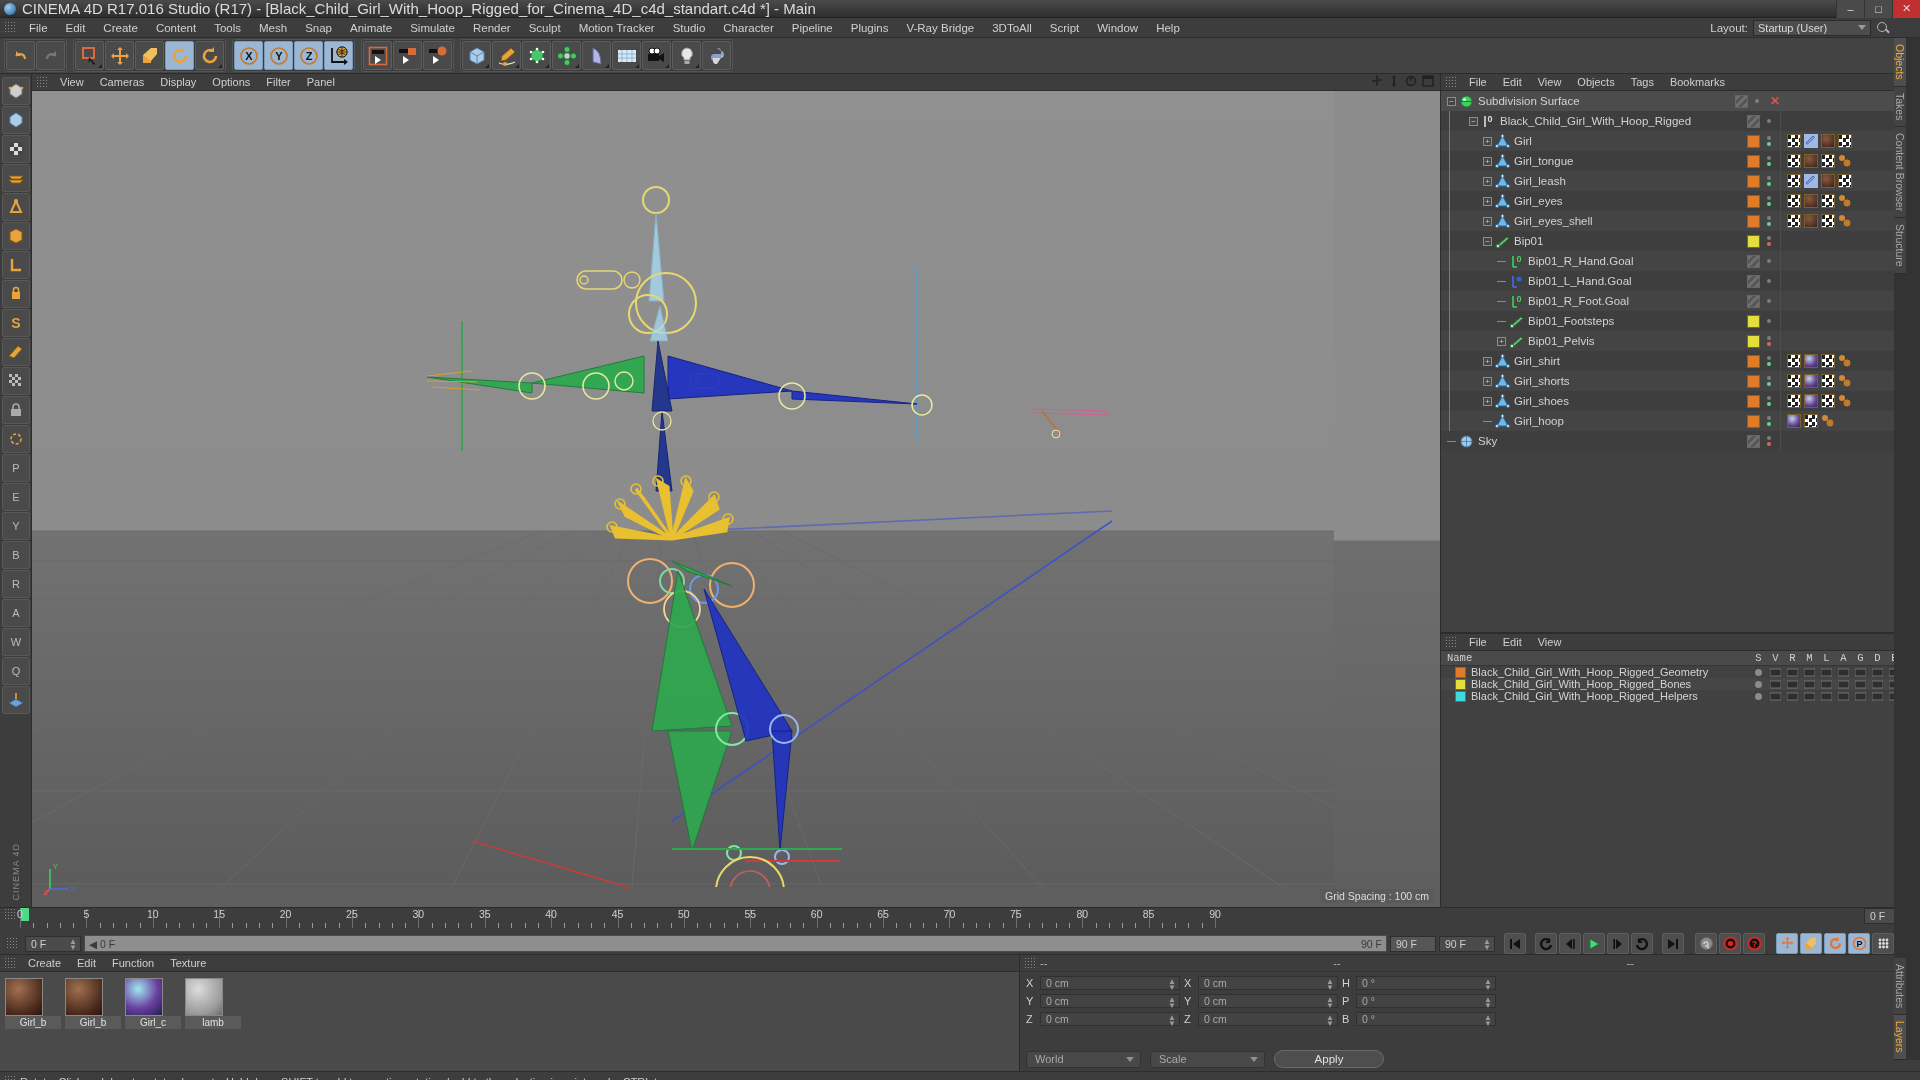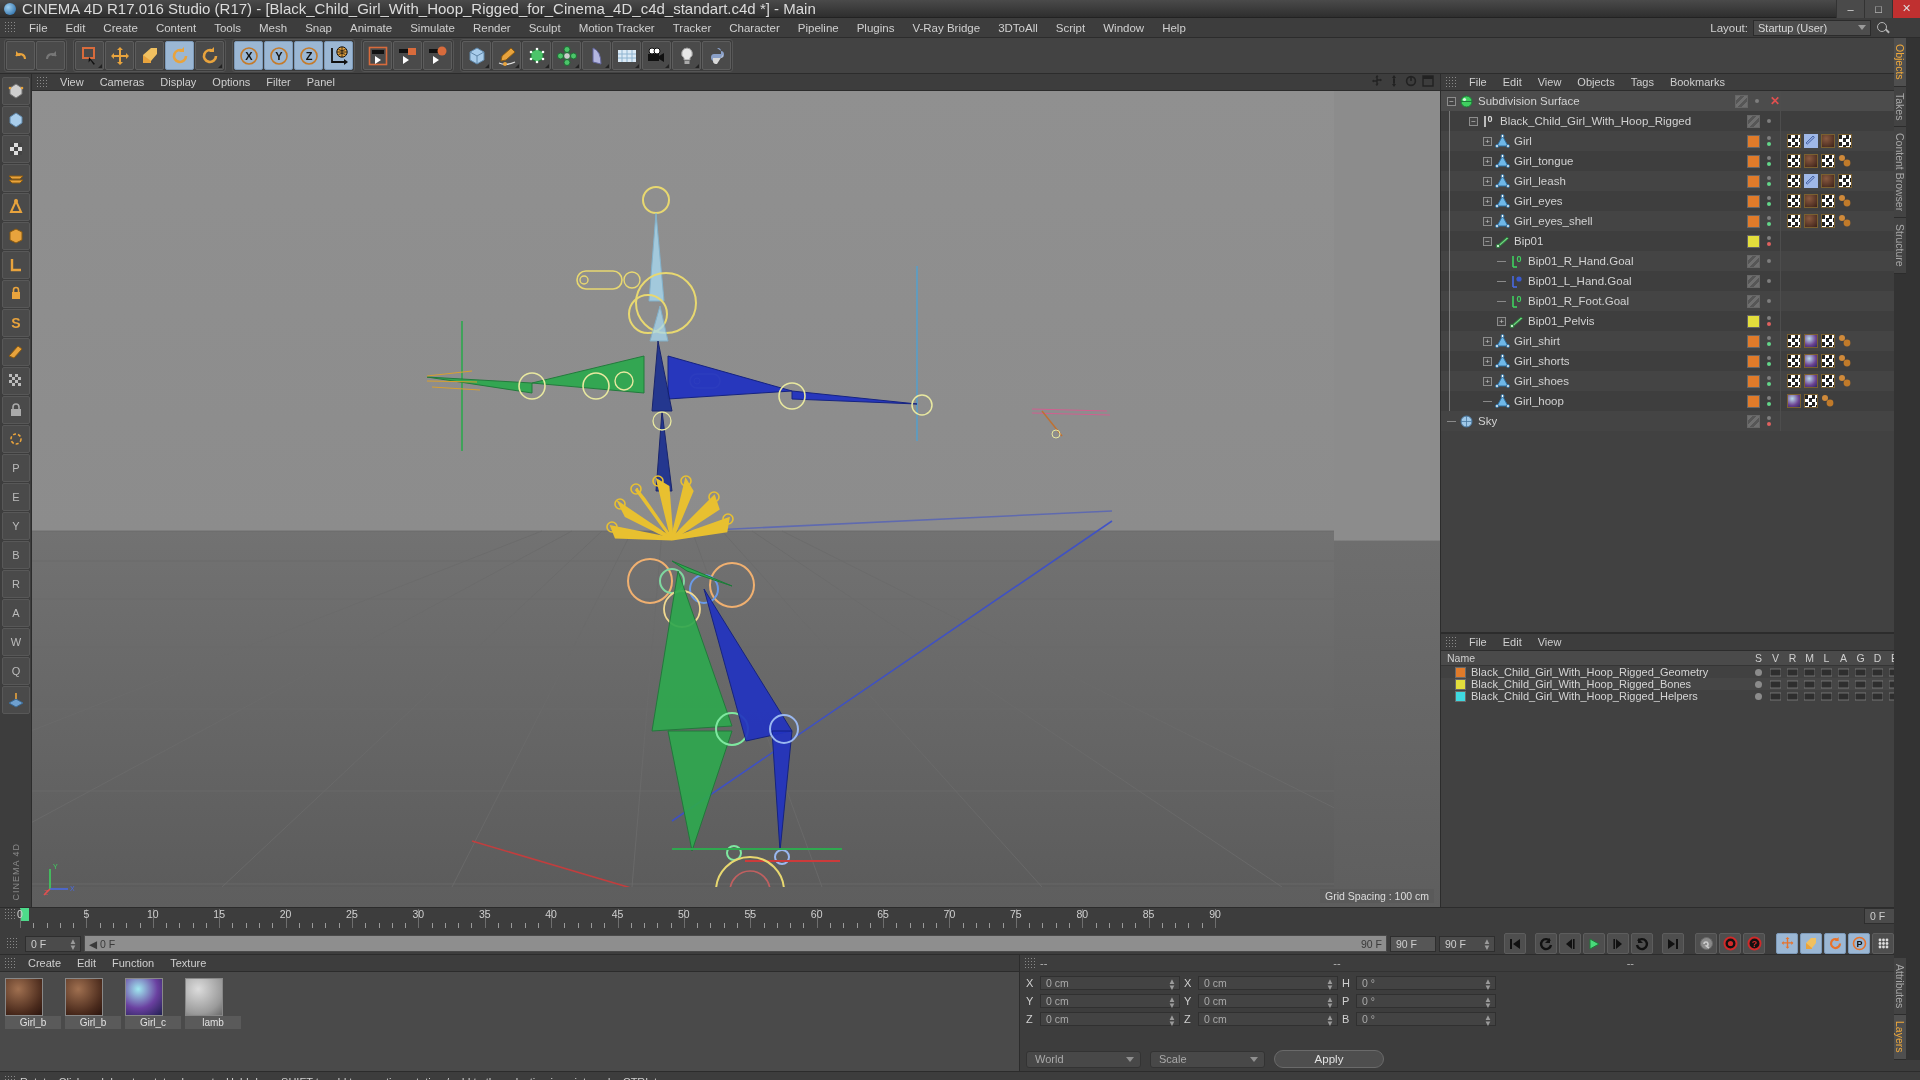--- a/index.html
+++ b/index.html
@@ -107,21 +107,21 @@
   .dot{ width:4px;height:4px;border-radius:50%;background:#7e7e7e;}
   .dot.g{background:#63d68a;} .dot.r{background:#e0615f;}
   .tagarea{ width:140px; display:flex; align-items:center; gap:3px; padding-left:6px;
             border-left:1px solid #4d4d4d; height:20px;}
   .tag{ width:14px;height:14px; border:1px solid #7a6030; flex:0 0 auto;}
   .redx{ color:#e05050; font-weight:bold; font-size:12px; margin-left:2px;}
 
   
   .lm { flex:1; display:flex; flex-direction:column; background:#414141;}
   .lm-cols { height:15px; background:#4a4a4a; display:flex; align-items:center;
-    font-size:10.5px; color:#d0d0d0; border-bottom:1px solid #353535;}
+    font-size:10.5px; color:#d0d0d0; border-bottom:1px solid #353535;font-family:Liberation Mono, monospace;}
   .lm-cols .nm{ padding-left:6px; flex:1;}
   .lm-cols .c{ width:17px; text-align:center; }
   .lrow{ height:12px; display:flex; align-items:center; font-size:11px; color:#d4d4d4;}
   .lrow:nth-child(even){background:#464646;}
   .lcolor{ width:11px;height:11px;border:1px solid #6a6a6a; margin:0 5px 0 14px; flex:0 0 auto;}
   .lname{ flex:1; white-space:nowrap; overflow:hidden;}
   .lcell{ width:17px; display:flex;align-items:center;justify-content:center;}
   .ldot{width:7px;height:7px;border-radius:50%;background:#8b8b8b;}
 
   
@@ -204,21 +204,21 @@
         <div class="menu-item">Create</div>
         <div class="menu-item">Content</div>
         <div class="menu-item">Tools</div>
         <div class="menu-item">Mesh</div>
         <div class="menu-item">Snap</div>
         <div class="menu-item">Animate</div>
         <div class="menu-item">Simulate</div>
         <div class="menu-item">Render</div>
         <div class="menu-item">Sculpt</div>
         <div class="menu-item">Motion Tracker</div>
-        <div class="menu-item">Tracker</div>
+        <div class="menu-item">Studio</div>
         <div class="menu-item">Character</div>
         <div class="menu-item">Pipeline</div>
         <div class="menu-item">Plugins</div>
         <div class="menu-item">V-Ray Bridge</div>
         <div class="menu-item">3DToAll</div>
         <div class="menu-item">Script</div>
         <div class="menu-item">Window</div>
         <div class="menu-item">Help</div>
       </div>
     <div class="layout-box">
@@ -1018,20 +1018,40 @@
                   <svg width="15" height="15" viewBox="0 0 15 15">
                     <path d="M4 2v11" stroke="#3fd05f" stroke-width="1.6"></path>
                     <path d="M4 13h4" stroke="#3fd05f" stroke-width="1.6"></path>
                     <text x="10" y="8" font-size="9" fill="#3fd05f" font-family="Liberation Sans" font-weight="bold" text-anchor="middle">0</text>
                   </svg>
                 </span>
                 <span class="oname">Bip01_R_Foot.Goal</span>
               </div>
               <div class="ocols">
                 <span class="chip grey"></span>
+                <span class="dots">
+                  <span class="dot"></span>
+                </span>
+              </div>
+              <div class="tagarea"></div>
+            </div>
+            <div class="orow">
+              <div class="otree">
+                <span style="display: inline-block; flex: 0 0 auto; width: 48px; height: 20px; border-left: 1px solid rgb(122, 122, 122); margin-left: 8px;"></span>
+                <span class="dash"></span>
+                <span class="oicon">
+                  <svg width="15" height="15" viewBox="0 0 15 15">
+                    <path d="M2 12L12 3l1.5 1.5L4 13z" fill="#6fd07f" stroke="#2a7a3a"></path>
+                    <circle cx="3" cy="12" r="1.8" fill="#bff0c8" stroke="#2a7a3a"></circle>
+                  </svg>
+                </span>
+                <span class="oname">Bip01_Footsteps</span>
+              </div>
+              <div class="ocols">
+                <span class="chip" style="background: rgb(227, 222, 60);"></span>
                 <span class="dots">
                   <span class="dot"></span>
                 </span>
               </div>
               <div class="tagarea"></div>
             </div>
             <div class="orow">
               <div class="otree">
                 <span style="display: inline-block; flex: 0 0 auto; width: 48px; height: 20px; border-left: 1px solid rgb(122, 122, 122); margin-left: 8px;"></span>
                 <span class="plusbox">+</span>

